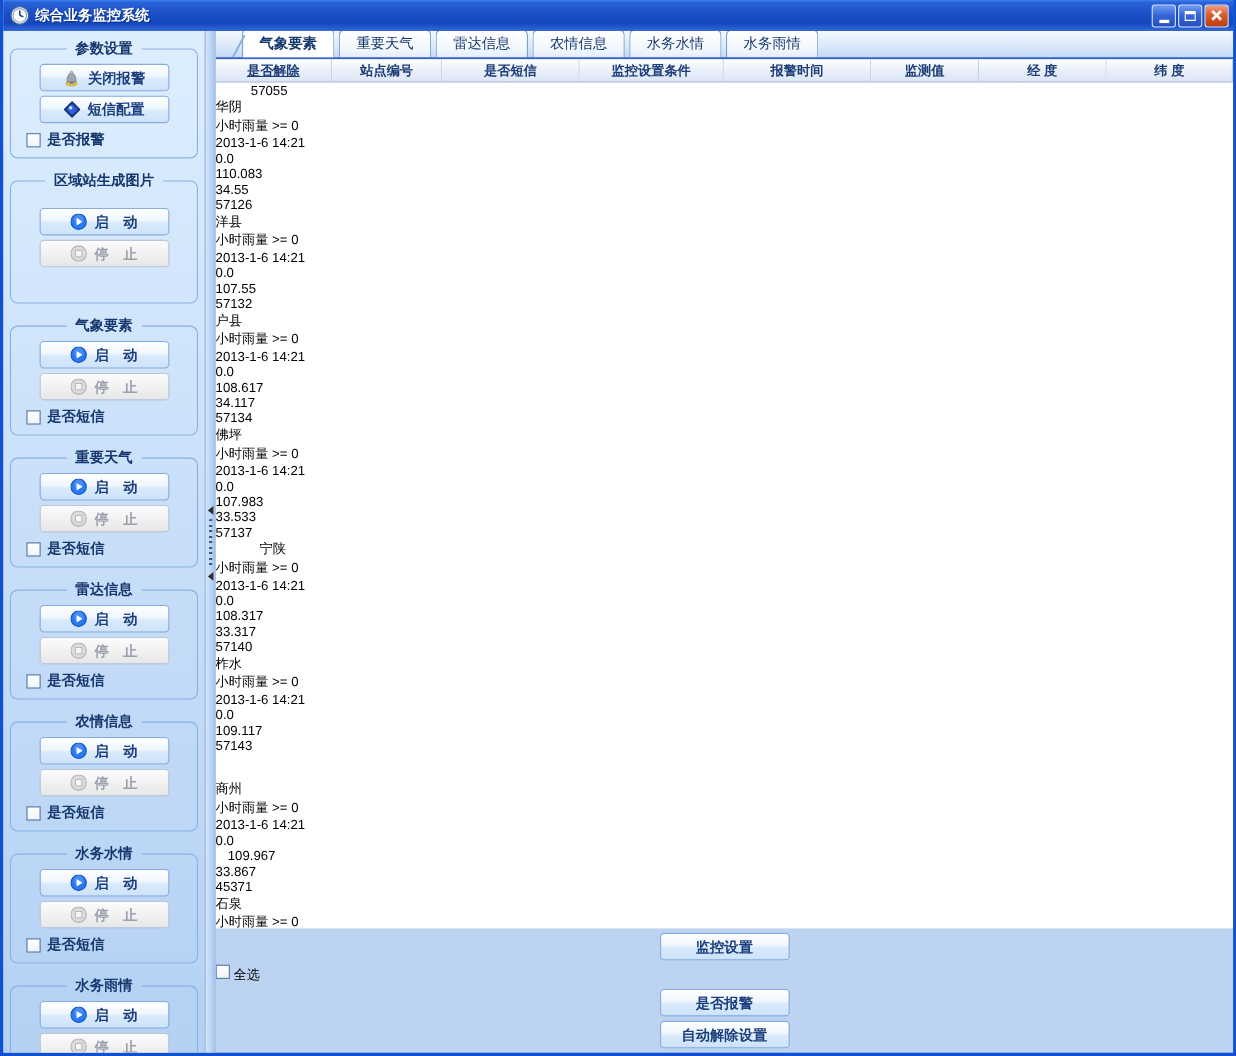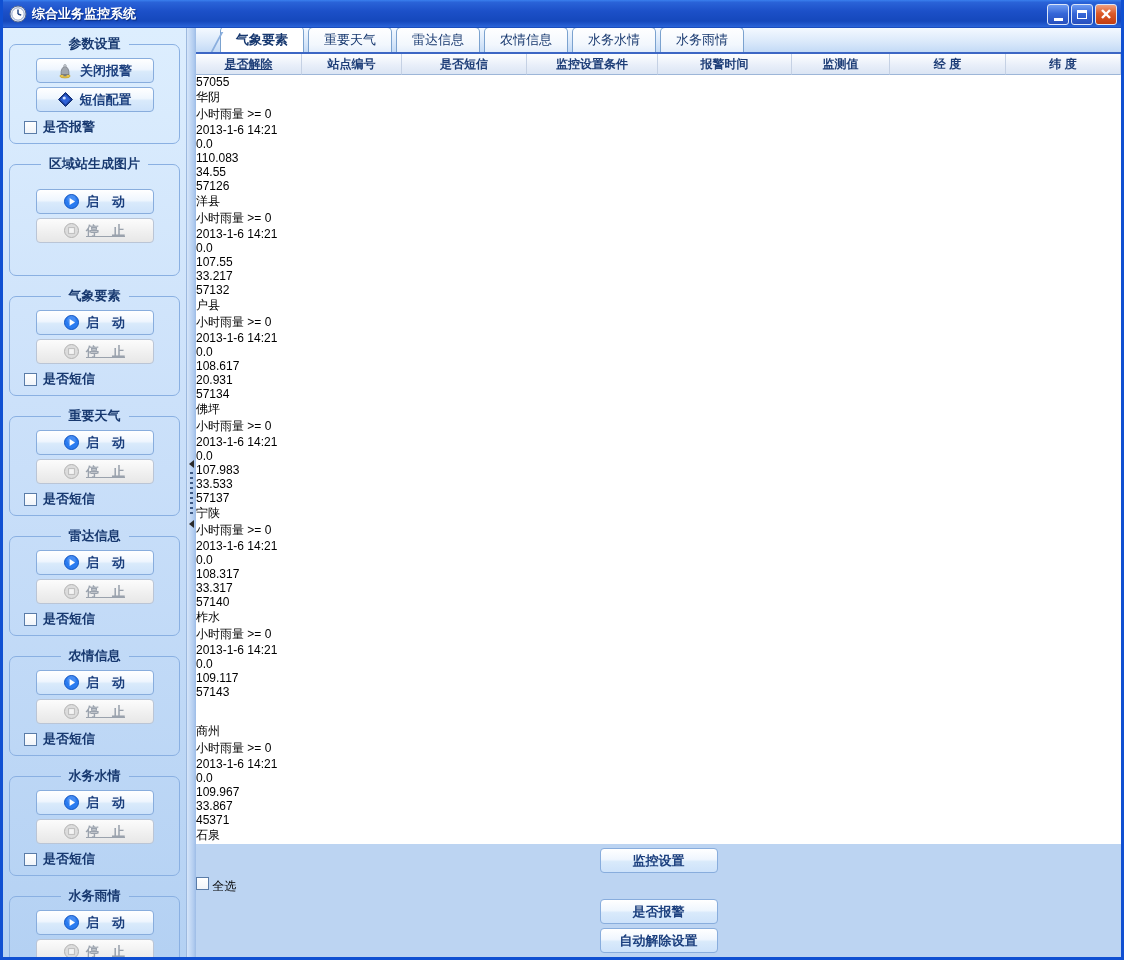--- a/index.html
+++ b/index.html
@@ -28,21 +28,21 @@
   
   .sidebar { width:183px; flex:0 0 183px; padding:7px 3px 0 3px; overflow:hidden;
     background:linear-gradient(180deg,#ddeefe 0%,#cce1fa 40%,#b4d1f3 100%); }
   fieldset.group { border:1px solid #8ab0e2; border-radius:7px; margin:0 3px 11px 3px; padding:1px 4px 7px 4px; }
   fieldset.group legend { margin:0 auto; padding:0 8px; font-weight:bold; color:#17386f; font-size:13px; }
   fieldset.group.tall { padding-top:12px; padding-bottom:28px; }
   .xp-btn { width:118px; height:25px; margin:4px auto; display:flex; align-items:center; justify-content:center;
     gap:7px; background:linear-gradient(180deg,#ffffff 0%,#eff6fe 45%,#d9eafb 55%,#cde2fa 100%);
     border:1px solid #88addd; border-radius:4px; color:#1b3f7e; font-weight:bold; font-size:13px; cursor:pointer; }
   .xp-btn.disabled { background:linear-gradient(180deg,#fcfcfc 0%,#efefef 60%,#e7e7e7 100%);
-    border-color:#bac5d6; color:#9aa2ad; cursor:default;text-decoration:underline; }
+    border-color:#bac5d6; color:#9aa2ad; cursor:default; }
   .xp-btn .icon { display:inline-flex; }
   .cb-row { display:flex; align-items:center; gap:6px; margin:6px 0 0 10px; color:#17386f;
     font-size:13px; font-weight:bold; cursor:pointer; }
   .cb { width:13px; height:13px; border:1px solid #5a7ca8; background:linear-gradient(180deg,#fff,#f0f4f9);
     display:inline-block; flex:0 0 13px; }
 
   
   .splitter { width:10px; flex:0 0 10px; position:relative;
     background:linear-gradient(90deg,#d6e6fa 0%,#b3cdf0 70%,#9dbce6 100%); border-left:1px solid #9db9de; }
   .splitter .arrow { position:absolute; left:2px; width:0; height:0;
@@ -366,62 +366,61 @@
               <div class="th" style="width: 125px;">是否短信</div>
               <div class="th" style="width: 131px;">监控设置条件</div>
               <div class="th" style="width: 134px;">报警时间</div>
               <div class="th" style="width: 98px;">监测值</div>
               <div class="th" style="width: 116px;">经 度</div>
               <div class="th" style="flex: 1 1 0%;">纬 度</div>
             </div>
           <div class="tbody" id="tbody">
               <div class="tr sel">
                 <div class="td" style="width: 106px;"><span class="rowcb"></span></div>
-                <div class="td" style="width: 100px;">57055</div>
+                <div class="td" style="width: 100px; padding-left: 32px;">57055</div>
                 <div class="td" style="width: 125px;">华阴</div>
                 <div class="td" style="width: 131px;">小时雨量 &gt;= 0</div>
                 <div class="td" style="width: 134px;">2013-1-6 14:21</div>
                 <div class="td" style="width: 98px;">0.0</div>
                 <div class="td" style="width: 116px;">110.083</div>
                 <div class="td" style="flex: 1 1 0%;">34.55</div>
               </div>
               <div class="tr">
                 <div class="td" style="width: 106px;"><span class="rowcb"></span></div>
                 <div class="td" style="width: 100px;">57126</div>
                 <div class="td" style="width: 125px;">洋县</div>
                 <div class="td" style="width: 131px;">小时雨量 &gt;= 0</div>
                 <div class="td" style="width: 134px;">2013-1-6 14:21</div>
                 <div class="td" style="width: 98px;">0.0</div>
                 <div class="td" style="width: 116px;">107.55</div>
-                <div class="td" style="flex: 1 1 0%;">33.217</div>
               </div>
               <div class="tr">
                 <div class="td" style="width: 106px;"><span class="rowcb"></span></div>
                 <div class="td" style="width: 100px;">57132</div>
                 <div class="td" style="width: 125px;">户县</div>
                 <div class="td" style="width: 131px;">小时雨量 &gt;= 0</div>
                 <div class="td" style="width: 134px;">2013-1-6 14:21</div>
                 <div class="td" style="width: 98px;">0.0</div>
                 <div class="td" style="width: 116px;">108.617</div>
-                <div class="td" style="flex: 1 1 0%;">20.931</div>
+                <div class="td" style="flex: 1 1 0%;">34.117</div>
               </div>
               <div class="tr">
                 <div class="td" style="width: 106px;"><span class="rowcb"></span></div>
                 <div class="td" style="width: 100px;">57134</div>
                 <div class="td" style="width: 125px;">佛坪</div>
                 <div class="td" style="width: 131px;">小时雨量 &gt;= 0</div>
                 <div class="td" style="width: 134px;">2013-1-6 14:21</div>
                 <div class="td" style="width: 98px;">0.0</div>
                 <div class="td" style="width: 116px;">107.983</div>
                 <div class="td" style="flex: 1 1 0%;">33.533</div>
               </div>
               <div class="tr">
                 <div class="td" style="width: 106px;"><span class="rowcb"></span></div>
                 <div class="td" style="width: 100px;">57137</div>
-                <div class="td" style="width: 125px;">宁陕</div>
+                <div class="td" style="width: 125px; margin-left: 40px;">宁陕</div>
                 <div class="td" style="width: 131px;">小时雨量 &gt;= 0</div>
                 <div class="td" style="width: 134px;">2013-1-6 14:21</div>
                 <div class="td" style="width: 98px;">0.0</div>
                 <div class="td" style="width: 116px;">108.317</div>
                 <div class="td" style="flex: 1 1 0%;">33.317</div>
               </div>
               <div class="tr">
                 <div class="td" style="width: 106px;"><span class="rowcb"></span></div>
                 <div class="td" style="width: 100px;">57140</div>
                 <div class="td" style="width: 125px;">柞水</div>
@@ -430,21 +429,21 @@
                 <div class="td" style="width: 98px;">0.0</div>
                 <div class="td" style="width: 116px;">109.117</div>
               </div>
               <div class="tr">
                 <div class="td" style="width: 106px;"><span class="rowcb"></span></div>
                 <div class="td" style="width: 100px;">57143</div>
                 <div class="td" style="width: 125px; margin-top: 24px;">商州</div>
                 <div class="td" style="width: 131px;">小时雨量 &gt;= 0</div>
                 <div class="td" style="width: 134px;">2013-1-6 14:21</div>
                 <div class="td" style="width: 98px;">0.0</div>
-                <div class="td" style="width: 116px;">109.967</div>
+                <div class="td" style="width: 116px; padding-left: 11px;">109.967</div>
                 <div class="td" style="flex: 1 1 0%;">33.867</div>
               </div>
               <div class="tr">
                 <div class="td" style="width: 106px;"><span class="rowcb"></span></div>
                 <div class="td" style="width: 100px;">45371</div>
                 <div class="td" style="width: 125px;">石泉</div>
                 <div class="td" style="width: 131px;">小时雨量 &gt;= 0</div>
               </div>
             </div>
         </div>

